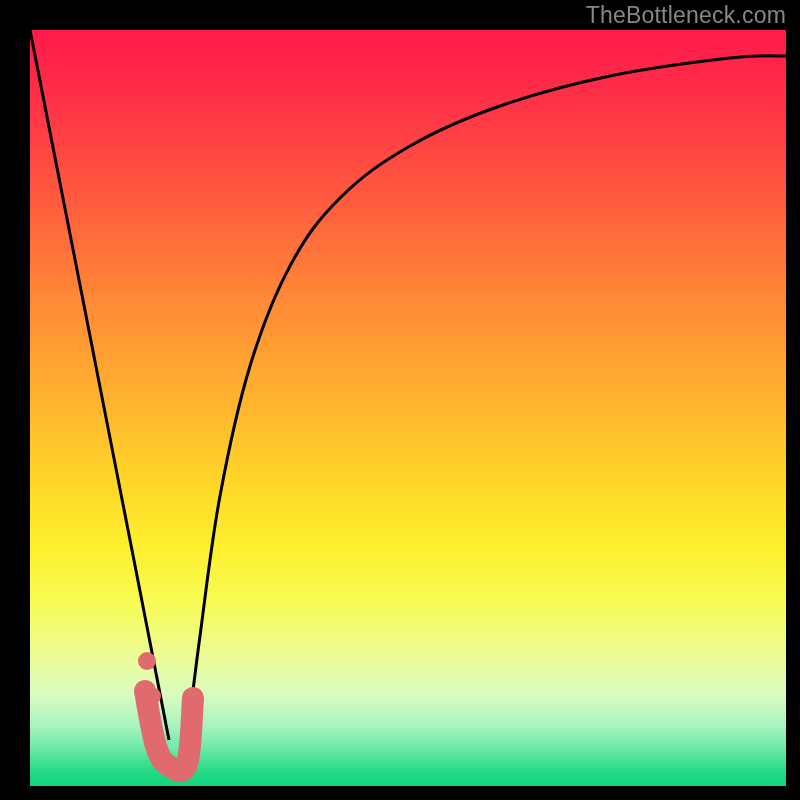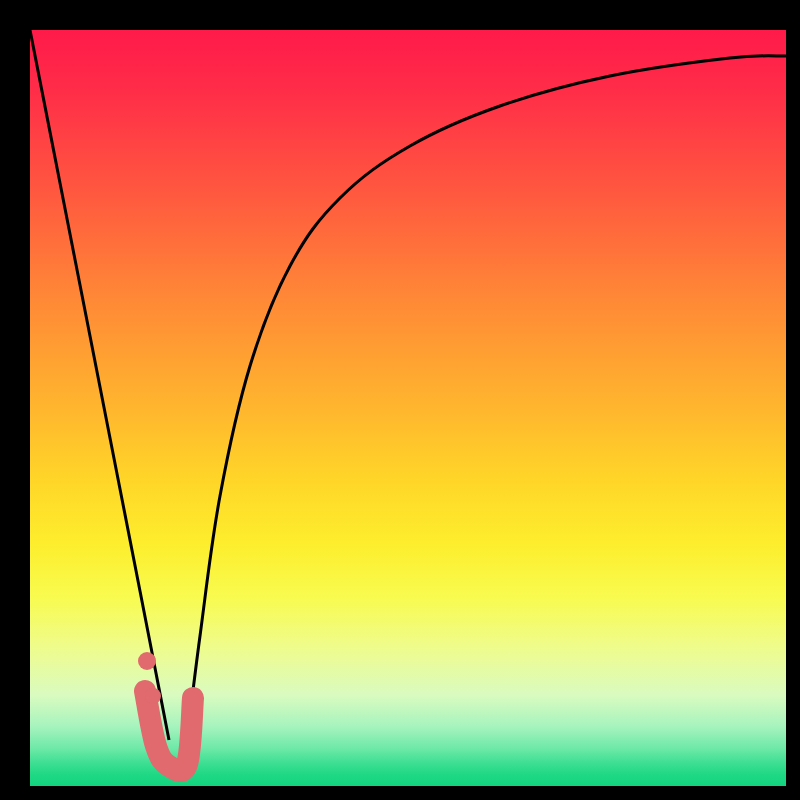--- a/index.html
+++ b/index.html
@@ -64,20 +64,21 @@
     font-family: Arial, Helvetica, sans-serif;
     font-size: 23px;
     color: #878787;
     letter-spacing: 0.2px;
   }
 </style>
 </head>
 <body>
 
 <div class="frame">
+  <div class="watermark">TheBottleneck.com</div>
   <div class="plot">
     <div class="gradient"></div>
     <svg id="curve" class="curve-svg" viewBox="0 0 756 756" preserveAspectRatio="none">
         <path d="M 0 0 C 5.3999999999999995 27.54, 19.200000000000003 97.92, 30 153 C 40.8 208.07999999999998, 49.2 250.92000000000002, 60 306 C 70.8 361.08, 81 413.1, 90 459 C 99 504.9, 103.7 528.78, 110 561 C 116.3 593.22, 119.78 611.18, 125 638 C 130.22 664.82, 136.48 697.04, 139 710" fill="none" stroke="#000000" stroke-width="3" stroke-linecap="butt" stroke-linejoin="round"></path>
         <path d="M 157 710 C 159.34 691.28, 164.06 649.92, 170 606 C 175.94 562.08, 181 514.6, 190 466 C 199 417.4, 207.4 377.4, 220 336 C 232.6 294.6, 243.8 266.24, 260 236 C 276.2 205.76, 288.4 189.6, 310 168 C 331.6 146.4, 351.2 132.56, 380 116 C 408.8 99.44, 434 88.6, 470 76 C 506 63.4, 538.6 54.64, 580 46 C 621.4 37.36, 668.32 31.6, 700 28 C 731.68 24.4, 745.92 26.36, 756 26" fill="none" stroke="#000000" stroke-width="3" stroke-linecap="butt" stroke-linejoin="round"></path>
         <path d="M 115 661 C 116.98 670.9, 121.68 702.5, 126 716 C 130.32 729.5, 133.42 732.76, 139 736 C 144.58 739.24, 152.68 746.24, 157 734 C 161.32 721.76, 161.92 679.88, 163 668" fill="none" stroke="#e06a6e" stroke-width="22" stroke-linecap="round" stroke-linejoin="round"></path>
         <circle cx="117" cy="631" r="9" fill="#e06a6e"></circle>
         <circle cx="123" cy="666" r="8" fill="#e06a6e"></circle>
       </svg>
   </div>

